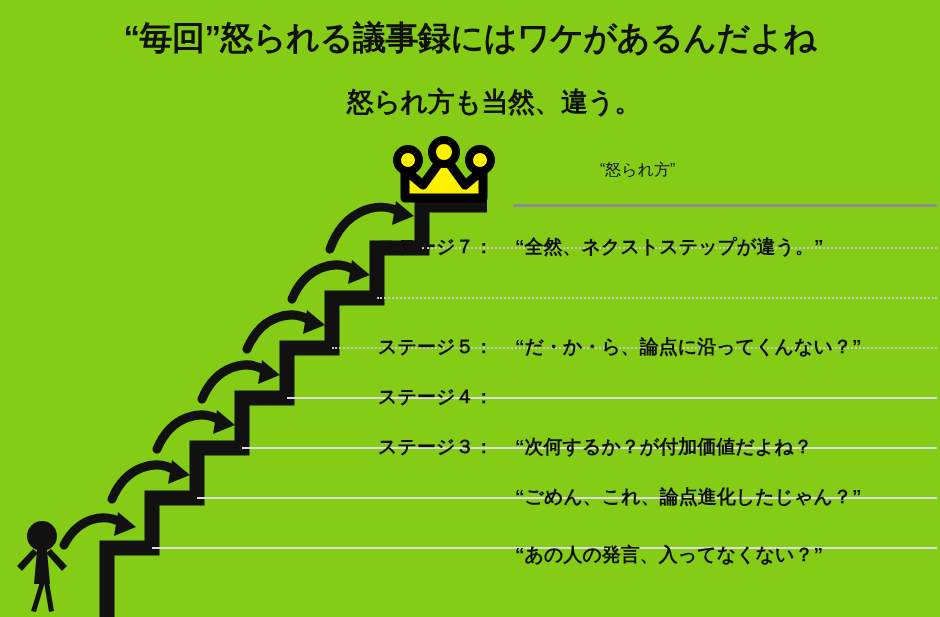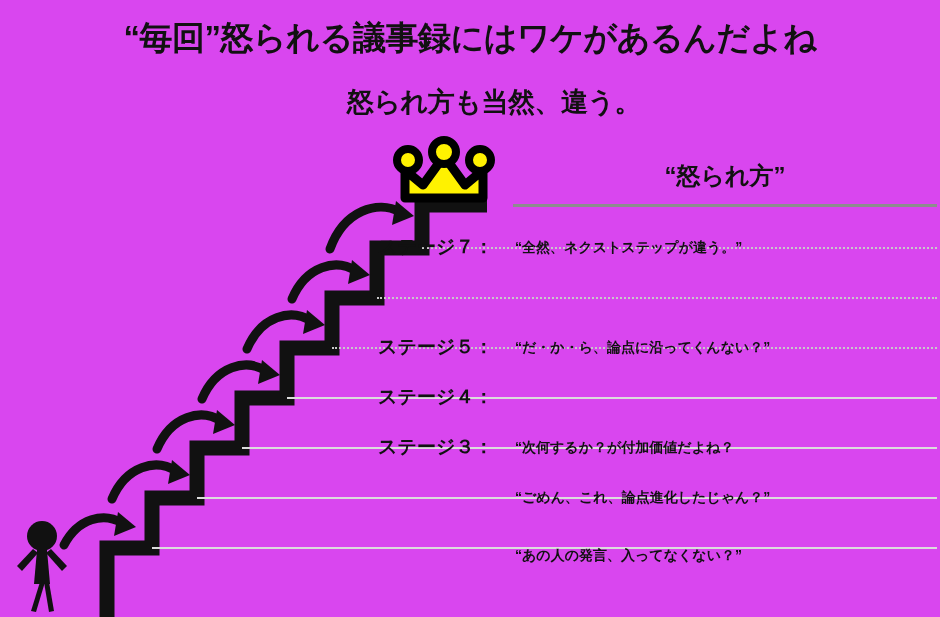--- a/index.html
+++ b/index.html
@@ -1,39 +1,39 @@
 <!DOCTYPE html>
 <html><head>
 <meta charset="utf-8">
 <style>
   html,body{margin:0;padding:0;background:#ffffff;}
   body{width:940px;height:617px;overflow:hidden;position:relative;
        font-family:"Liberation Sans","DejaVu Sans",sans-serif;color:#111111;}
-  #slide{position:absolute;inset:0;width:940px;height:617px;background:#d946ef;}
+  #slide{position:absolute;inset:0;width:940px;height:617px;background:#84cc16;}
 
   
   .title-main{position:absolute;left:0;top:16px;width:940px;text-align:center;
               font-size:33px;font-weight:bold;letter-spacing:-0.5px;color:#111;
               white-space:nowrap;}
   .title-sub{position:absolute;left:0;top:84px;width:940px;text-align:center;
              font-size:27px;font-weight:bold;letter-spacing:-0.5px;color:#111;
              white-space:nowrap;margin-left:24px;}
 
   
-  .col-header{position:absolute;left:600px;top:160px;width:250px;text-align:center;
-              font-size:24px;font-weight:bold;color:#111;white-space:nowrap;}
+  .col-header{position:absolute;left:600px;top:160px;width:250px;text-align:left;
+              font-size:16px;font-weight:normal;color:#111;white-space:nowrap;}
   .col-rule{position:absolute;left:513px;top:204px;width:424px;height:3px;
             background:#8d8d8d;}
 
   
   .row{position:absolute;height:50px;}
   .row .stage{position:absolute;left:0;top:0;height:50px;line-height:50px;
               font-size:19px;font-weight:bold;color:#111;white-space:nowrap;}
   .row .quote{position:absolute;left:137px;top:0;height:50px;line-height:50px;
-              font-size:14px;font-weight:bold;color:#111;white-space:nowrap;}
+              font-size:19px;font-weight:bold;color:#111;white-space:nowrap;}
   .sep{position:absolute;height:0;border-top-width:2px;border-top-style:solid;}
   .sep.dotted{border-top-style:dotted;border-top-color:#c9c9c9;border-top-width:2px;}
   .sep.solid{border-top-style:solid;border-top-color:#dcdcdc;border-top-width:2px;}
 
   svg{position:absolute;left:0;top:0;}
   .stairs-svg{width:940px;height:617px;pointer-events:none;}
 </style>
 </head>
 <body>
 

